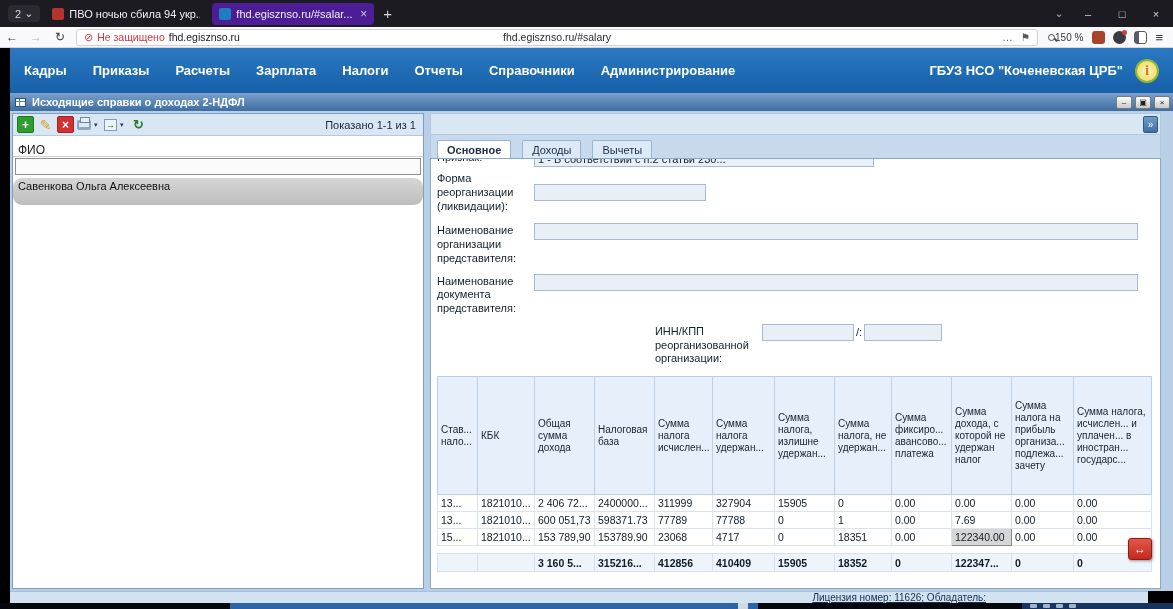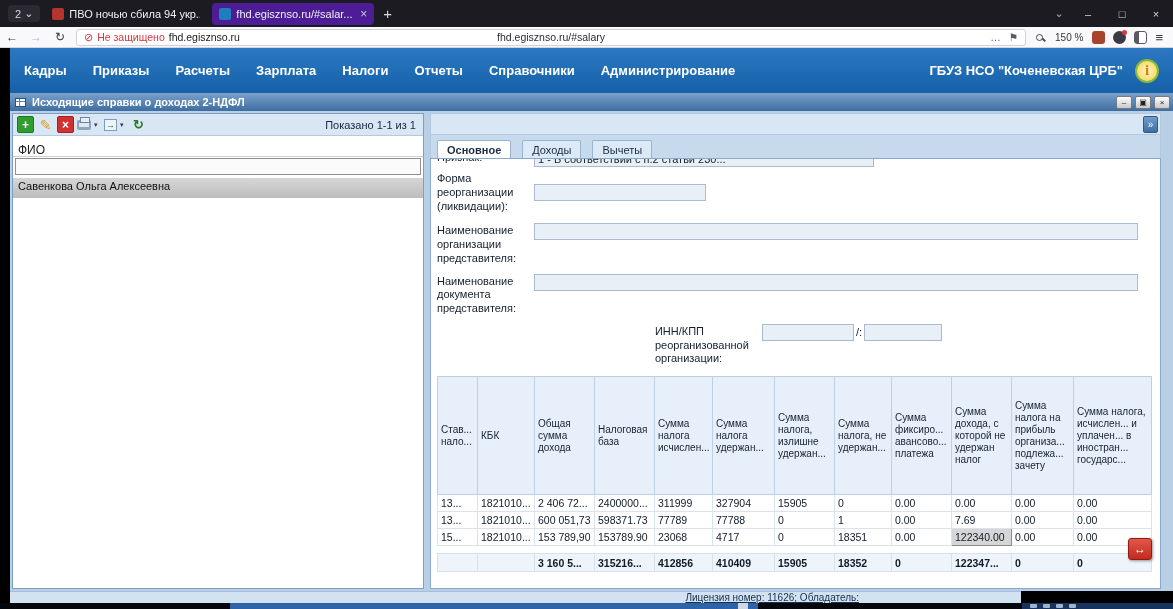--- a/index.html
+++ b/index.html
@@ -30,21 +30,21 @@
   .navbtn{width:24px;text-align:center;font-size:12px;color:#35353d;}
   .navbtn.disabled{color:#b5b5bd;}
   .urlbar{flex:1;height:17px;margin:0 10px 0 4px;background:#fff;border:1px solid #d0d0d8;border-radius:3px;
           display:flex;align-items:center;position:relative;font-size:10.5px;}
   .identity{display:flex;align-items:center;gap:4px;padding:0 7px;z-index:2;}
   .blocked{color:#d7373f;font-size:11px;}
   .sec-label{color:#d7373f;}
   .id-domain{color:#222;}
   .addr-center{position:absolute;left:0;right:0;text-align:center;color:#2b2b33;z-index:1;}
   .url-right{margin-left:auto;display:flex;align-items:center;gap:8px;padding-right:7px;z-index:2;color:#5a5a64;}
-  .zoom{display:flex;align-items:center;gap:12px;font-size:10px;color:#35353d;margin-right:9px;}
+  .zoom{display:flex;align-items:center;gap:0;font-size:10px;color:#35353d;margin-right:9px;}
   .mag{width:7px;height:7px;border:1.5px solid #4a4a52;border-radius:50%;position:relative;}
   .mag::after{content:"";position:absolute;width:4px;height:1.5px;background:#4a4a52;transform:rotate(45deg);right:-3.5px;bottom:-1px;}
   .extbtn{width:13px;height:13px;border-radius:3px;margin-right:8px;}
   .ext-red{background:#a8442c;}
   .ext-avatar{background:#3a3a44;border-radius:50%;position:relative;}
   .ext-avatar::after{content:"";position:absolute;width:5px;height:5px;border-radius:50%;background:#d03a3a;right:-1px;top:-1px;}
   .ext-sidebar{border:1px solid #5a5a64;background:#fff;position:relative;}
   .ext-sidebar::after{content:"";position:absolute;left:0;top:0;bottom:0;width:4px;background:#5a5a64;}
   .hamburger{font-size:13px;color:#35353d;margin-right:10px;}
 
@@ -83,21 +83,21 @@
   .icon-printer::before{content:"";position:absolute;left:3px;top:-3px;width:8px;height:4px;background:#e8eef5;border:1px solid #6c86a0;}
   .icon-printer::after{content:"";position:absolute;left:2px;top:3px;width:10px;height:4px;background:#dfe9f2;}
   .icon-export{width:13px;height:12px;background:#eef4fb;border:1px solid #7d9cc0;color:#2d7a2d;font-size:9px;
                display:flex;align-items:center;justify-content:center;}
   .tbtn-refresh{color:#2d7a2d;font-size:13px;font-weight:bold;}
   .caret{font-size:7px;color:#2b3b50;width:7px;}
   .shown{margin-left:auto;font-size:11px;color:#16263a;padding-right:3px;}
   .lp-colheader{margin-top:5px;height:16px;border-bottom:1px solid #cfcfcf;font-size:12px;color:#222;padding:2px 5px;}
   .lp-filter{display:block;margin:1px 2px 0 2px;width:calc(100% - 4px);height:17px;border:1px solid #8f8f8f;
              background:#fbfbfb;}
-  .lp-row-sel{margin-top:3px;height:20px;background:linear-gradient(#d6d6d6,#bdbdbd);font-size:11px;color:#101010;padding:2px 5px;}
+  .lp-row-sel{margin-top:3px;height:27px;background:linear-gradient(#d6d6d6,#bdbdbd);font-size:11px;color:#101010;padding:2px 5px;border-radius:9px;}
 
   .right-panel{position:absolute;left:420px;top:2px;width:731px;height:476px;}
   .rp-topstrip{height:22px;background:#d9e6f4;border:1px solid #b5c9de;position:relative;}
   .expander{position:absolute;right:2px;top:2px;width:15px;height:17px;background:linear-gradient(#6f9cc9,#3f6fa3);
             color:#fff;font-size:10px;display:flex;align-items:center;justify-content:center;
             border:1px solid #2d5a8a;border-radius:2px;}
   .rp-tabs{height:23px;display:flex;align-items:flex-end;padding-left:6px;gap:11px;background:#c7daed;
            border-left:1px solid #b5c9de;border-right:1px solid #b5c9de;}
   .rtab{padding:3px 9px 2px;font-size:11px;background:#dce9f6;border:1px solid #9ab4d0;border-bottom:none;
         border-radius:2px 2px 0 0;color:#1c2c44;}
@@ -128,21 +128,21 @@
   .grid td{border:1px solid #d9e3ef;font-size:10.5px;color:#0f1b28;padding:1px 3px;height:17px;
            white-space:nowrap;overflow:hidden;}
   .grid tr.spacer td{border:none;height:8px;background:#fff;}
   .grid tr.totals td{font-weight:bold;background:#eef4fa;border:1px solid #d5e1ee;height:18px;}
   td.selcell{background:#d6d6d6;border:1px solid #8a8a8a;}
 
   .red-widget{position:absolute;left:1128px;top:538px;width:24px;height:22px;
               background:linear-gradient(#e2574a,#c22b1e);border:1px solid #8f1d14;border-radius:3px;color:#fff;
               display:flex;align-items:center;justify-content:center;font-size:12px;box-shadow:1px 1px 3px rgba(0,0,0,.4);}
 
-  .statusbar{position:absolute;left:10px;top:591px;width:1011px;height:12px;background:#d2e2f1;border-top:1px solid #a6bed6;}
+  .statusbar{position:absolute;left:10px;top:591px;width:1138px;height:12px;background:#d2e2f1;border-top:1px solid #a6bed6;}
   .license{position:absolute;right:162px;top:0;font-size:10px;color:#17304e;text-decoration:underline;line-height:12px;}
   .bottomstrip{position:absolute;left:0;top:603px;width:1173px;height:6px;background:#05070d;}
   .bs-seg{position:absolute;left:230px;top:0;width:528px;height:6px;background:#2e63a8;}
   .bs-app{position:absolute;left:738px;top:0;width:10px;height:6px;background:#cfd8e4;}
   .bs-tray{position:absolute;left:1022px;top:0;width:151px;height:6px;background:#16345e;display:flex;gap:6px;
            align-items:center;padding-left:8px;}
   .tray-dot{width:7px;height:4px;background:#9fb4cc;border-radius:1px;}
 </style>
 </head>
 <body>

